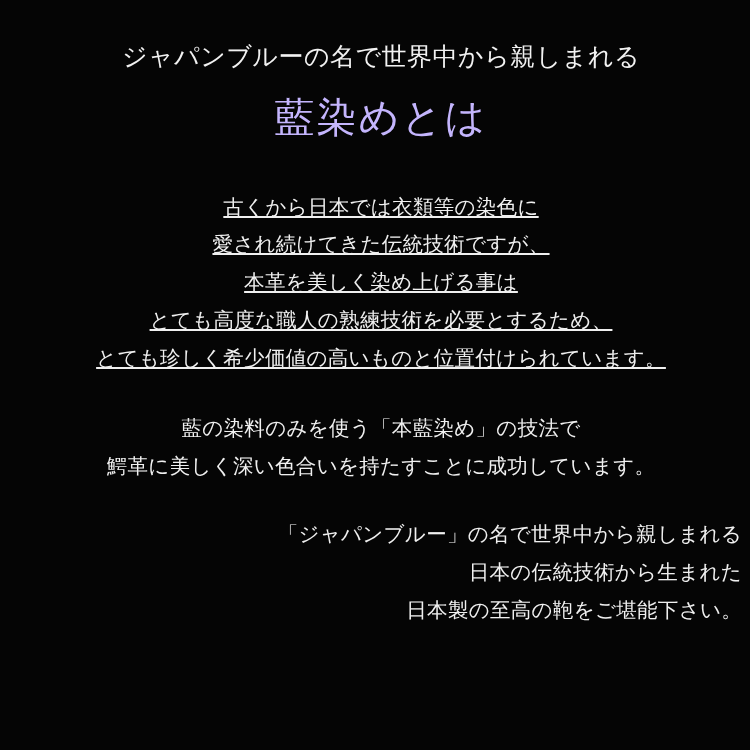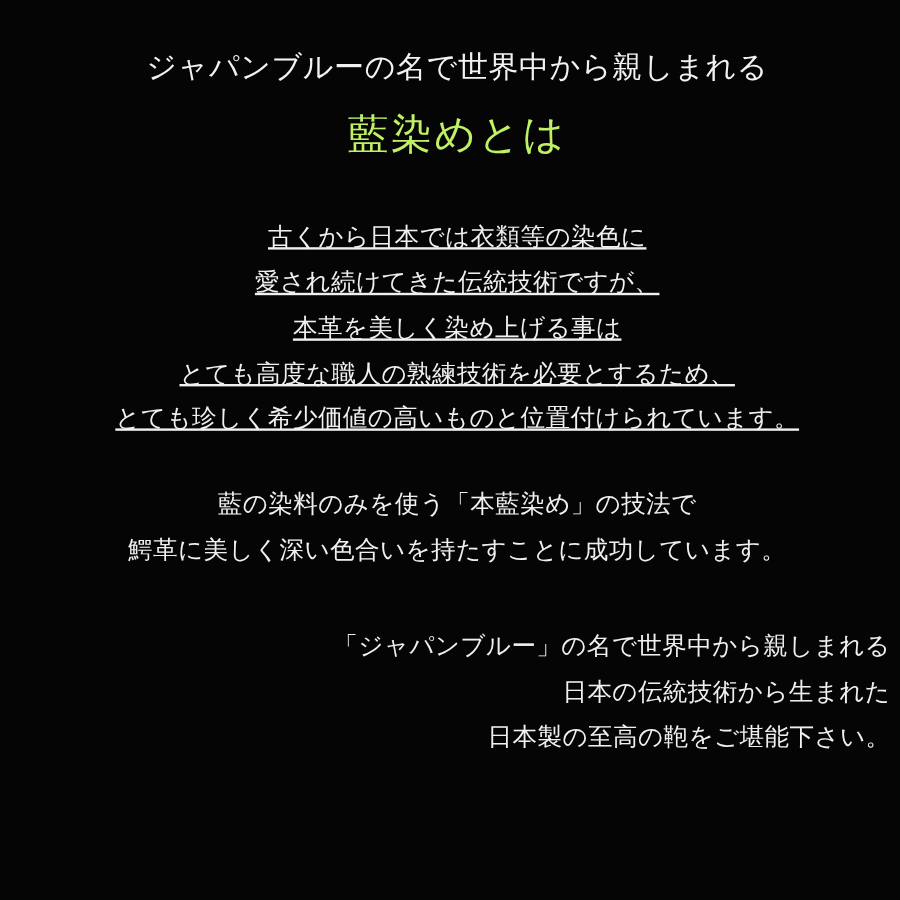--- a/index.html
+++ b/index.html
@@ -31,44 +31,44 @@
   }
   .heading-sub {
     font-size: 25px;
     line-height: 1.5;
     letter-spacing: 0.5px;
     color: #f2f2f2;
     font-weight: 400;
     margin: 0 0 6px 0;
   }
   .heading-main {
-    font-size: 34px;
+    font-size: 40px;
     line-height: 1.45;
     letter-spacing: 2px;
-    color: #bef264;
+    color: #c4b5fd;
     font-weight: 400;
     margin: 12px;
   }
   .body-block {
     width: 100%;
     text-align: center;
     margin-top: 30px;
   }
   .paragraph {
     font-size: 20.5px;
     line-height: 1.85;
     color: #f0f0f0;
     letter-spacing: 0.3px;
     font-weight: 400;
     margin: 0 0 28px 0;
     white-space: pre-line;
   }
   .paragraph.p1 { margin-bottom: 34px; }
   .paragraph.p2 { margin-bottom: 34px; text-decoration: underline; }
-  .paragraph.p3 { margin-bottom: 42px; }
+  .paragraph.p3 { margin-bottom: 28px; font-family: Liberation Mono, monospace; }
   .paragraph.p4 { margin-bottom: 0; text-align: right; }
 </style>
 </head>
 <body>
 
 <div class="page">
 
   <div class="heading-block">
     <p class="heading-sub">ジャパンブルーの名で世界中から親しまれる</p>
     <h1 class="heading-main">藍染めとは</h1>

